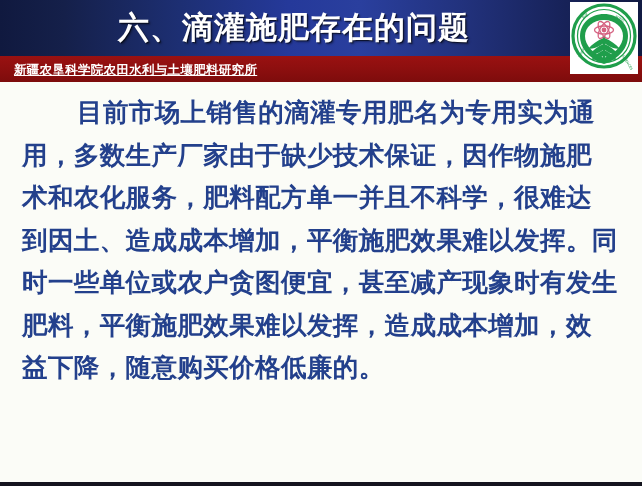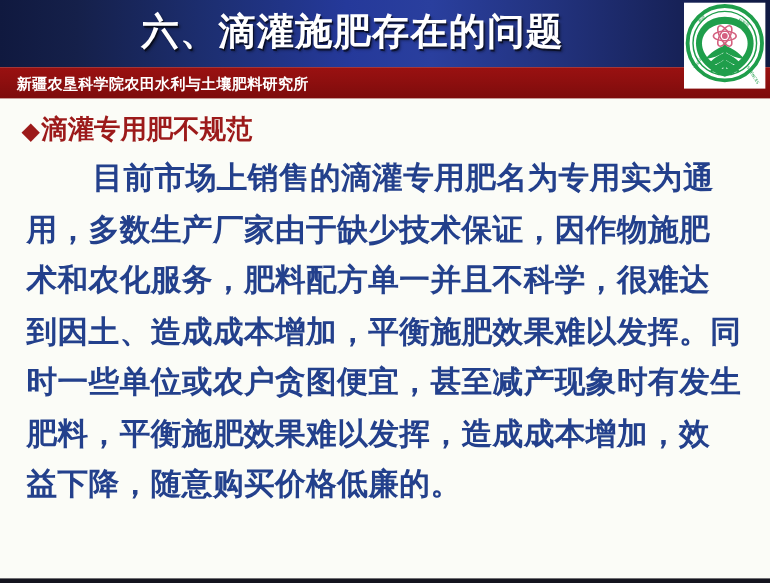--- a/index.html
+++ b/index.html
@@ -76,20 +76,21 @@
     left: 14px;
     top: 0;
     height: 26px;
     line-height: 27px;
     font-family: "DejaVu Serif", "Liberation Serif", serif;
     font-weight: bold;
     font-size: 12.5px;
     color: #ffffff;
     letter-spacing: 0.3px;
     white-space: nowrap;
+    text-decoration: underline;
   }
 
   
   .logo {
     position: absolute;
     left: 570px;
     top: 2px;
     width: 68px;
     height: 72px;
   }
@@ -118,21 +119,21 @@
     line-height: 30px;
     vertical-align: -1px;
     margin-right: 1px;
     color: #9c1a1a;
   }
 
   .body-text {
     margin: 6px 22px 0 22px;
   }
   .body-line {
-    font-family: Liberation Mono, monospace;
+    font-family: Liberation Serif, serif;
     font-weight: bold;
     font-size: 25.5px;
     line-height: 42.5px;
     color: #23408c;
     letter-spacing: 0.4px;
     white-space: nowrap;
   }
   .body-line.indent {
     text-indent: 55px;
   }
@@ -177,23 +178,20 @@
         <text x="13" y="17" transform="rotate(-38 13 17)">新疆</text>
         <text x="45" y="15" transform="rotate(32 45 15)">科学院</text>
         <text x="10" y="56" transform="rotate(-62 10 56)">XINJIANG</text>
         <text x="52" y="54" transform="rotate(58 52 54)">SCIENCES</text>
       </g>
     </svg>
   </div>
 
   <div class="content">
 
-    <div class="bullet-head">
-      <span class="bullet-diamond">◆</span><span>滴灌专用肥不规范</span>
-    </div>
 
     <div class="body-text">
       <div class="body-line indent">目前市场上销售的滴灌专用肥名为专用实为通</div>
       <div class="body-line">用，多数生产厂家由于缺少技术保证，因作物施肥</div>
       <div class="body-line">术和农化服务，肥料配方单一并且不科学，很难达</div>
       <div class="body-line">到因土、造成成本增加，平衡施肥效果难以发挥。同</div>
       <div class="body-line">时一些单位或农户贪图便宜，甚至减产现象时有发生</div>
       <div class="body-line">肥料，平衡施肥效果难以发挥，造成成本增加，效</div>
       <div class="body-line">益下降，随意购买价格低廉的。</div>
     </div>

